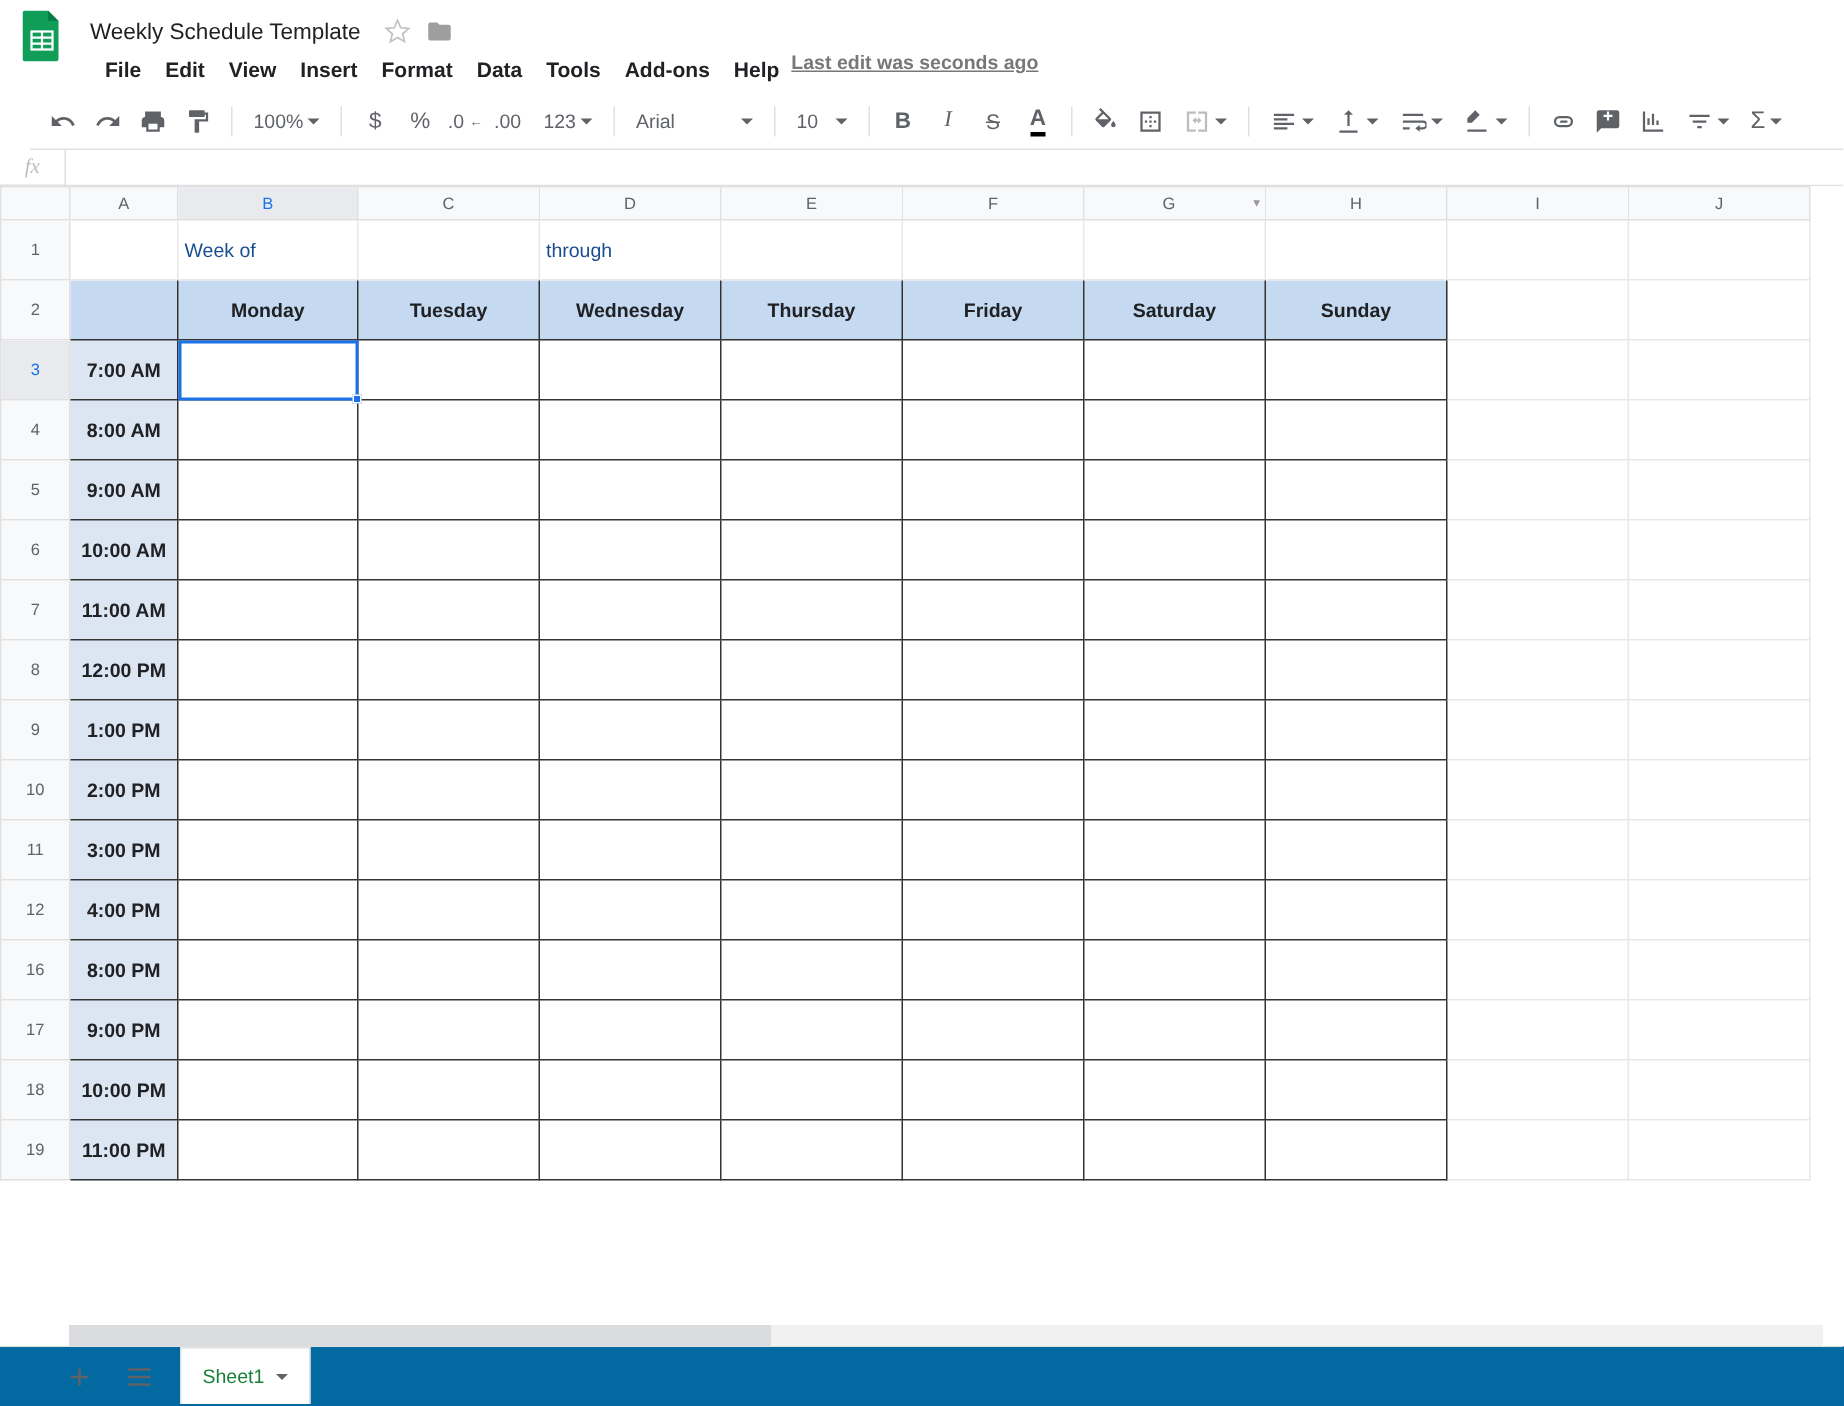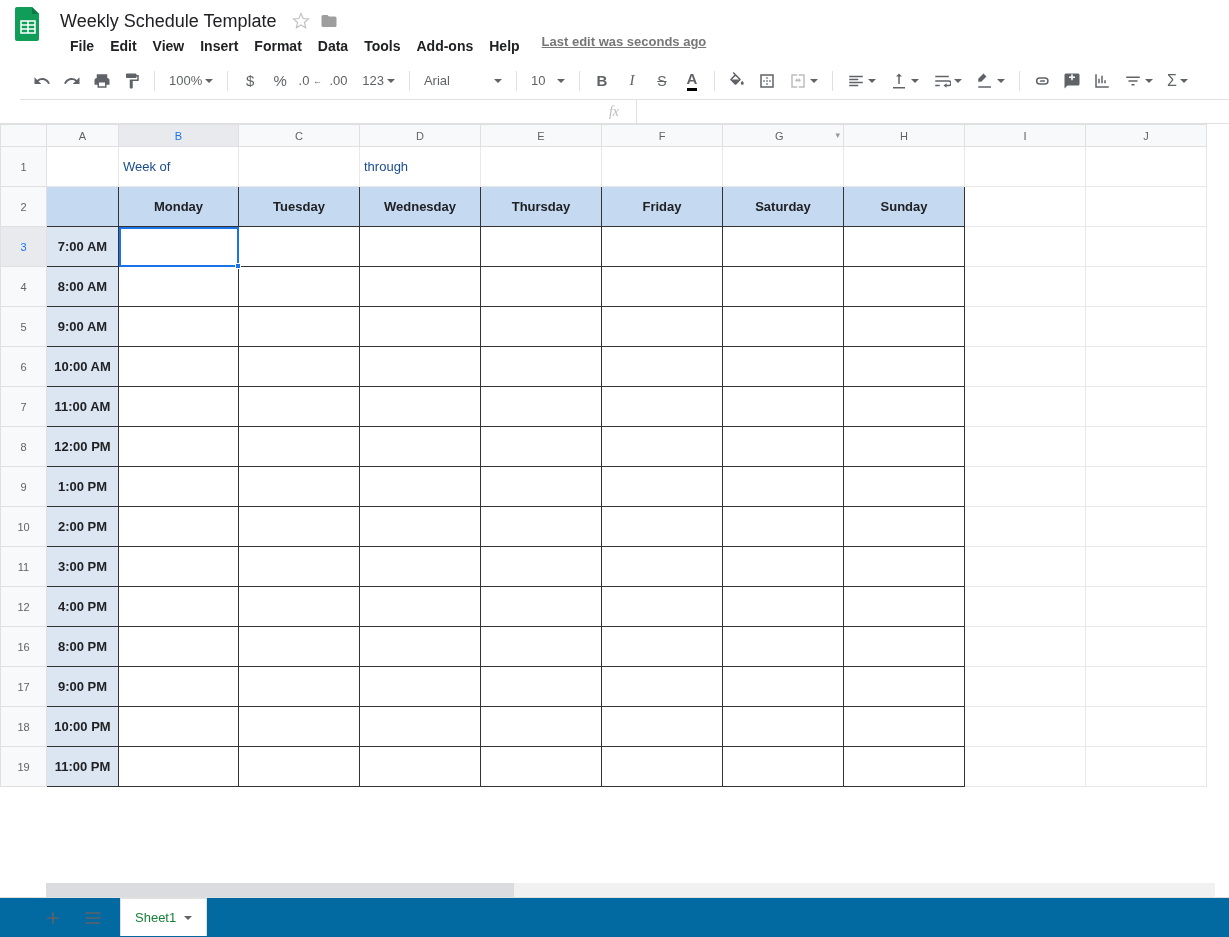--- a/index.html
+++ b/index.html
@@ -2,36 +2,36 @@
 <html><head>
 <meta charset="utf-8">
 <style>
   * { box-sizing: border-box; margin: 0; padding: 0; }
   body { font-family: Arial, sans-serif; font-size: 13px; color: #202124; background: #fff; overflow: hidden; }
 
   
   .titlebar { display: flex; align-items: center; padding: 8px 8px 0 8px; height: 34px; }
   .logo-wrap { width: 40px; height: 40px; display:flex; align-items:center; justify-content:center; margin-right: 6px; margin-top:6px;}
   .logo { width: 26px; height: 34px; }
-  .doc-title { font-size: 18px; color: #202124; padding: 2px 6px; border-radius:3px; }
+  .doc-title { font-size: 15px; color: #202124; padding: 2px 6px; border-radius:3px; }
   .star-icon, .folder-icon { margin-left: 10px; color: #bdbdbd; fill:#bdbdbd; width:18px; height:18px; display:inline-flex; align-items:center;}
   .menubar { display: flex; align-items: flex-start; padding: 0 8px 0 62px; height: 28px; font-weight: bold; }
   .menu-item { padding: 4px 8px; color: #202124; font-size: 14px; cursor: pointer; border-radius:3px;}
-  .last-edit { margin-left: 14px; color: #777; text-decoration: underline; font-size: 13px; }
+  .last-edit { color: #777; text-decoration: underline; font-size: 13px; }
 
   
   .toolbar { display: flex; align-items: center; padding: 4px 8px; height: 38px; border-bottom: 1px solid #e0e0e0; gap:2px; margin-left:20px;}
   .tb-btn { width: 28px; height: 28px; display:flex; align-items:center; justify-content:center; color:#5f6368; fill:#5f6368; cursor:pointer; border-radius:3px; font-size:14px;}
   .tb-sep { width:1px; height:20px; background:#e0e0e0; margin:0 6px; }
   .tb-dd { display:flex; align-items:center; padding:0 6px; height:26px; color:#5f6368; cursor:pointer; gap:3px; font-size:13px;}
   .caret { width:0; height:0; border-left:4px solid transparent; border-right:4px solid transparent; border-top:4px solid #5f6368; }
   .txt-color-under { border-bottom:3px solid #000; padding-bottom:1px; font-weight:bold; font-size:15px;}
 
   
-  .fxbar { display:flex; align-items:center; height:24px; border-bottom:1px solid #e0e0e0;flex-direction:column; }
+  .fxbar { display:flex; align-items:center; height:24px; border-bottom:1px solid #e0e0e0; }
   .fx-label { width:44px; text-align:center; color:#bdbdbd; font-style:italic; font-family:serif; font-size:14px; border-right:1px solid #e0e0e0; line-height:24px;}
   .fx-input { flex:1; height:100%; border:none; outline:none; padding:0 6px; font-size:13px;}
 
   
   .grid-wrap { position:relative; overflow:auto; height: calc(937px - 34px - 28px - 38px - 24px - 40px); }
   table.grid { border-collapse:collapse; table-layout:fixed; }
   .col-hdr, .row-hdr, .corner { background:#f8f9fa; color:#5f6368; font-size:11px; text-align:center; position:sticky; }
   .corner { width:46px; height:22px; border:1px solid #e0e0e0; top:0; left:0; z-index:3;}
   .col-hdr { height:22px; border:1px solid #e0e0e0; top:0; z-index:2; font-weight:normal;}
   .row-hdr { width:46px; border:1px solid #e0e0e0; left:0; z-index:1; font-weight:normal;}

